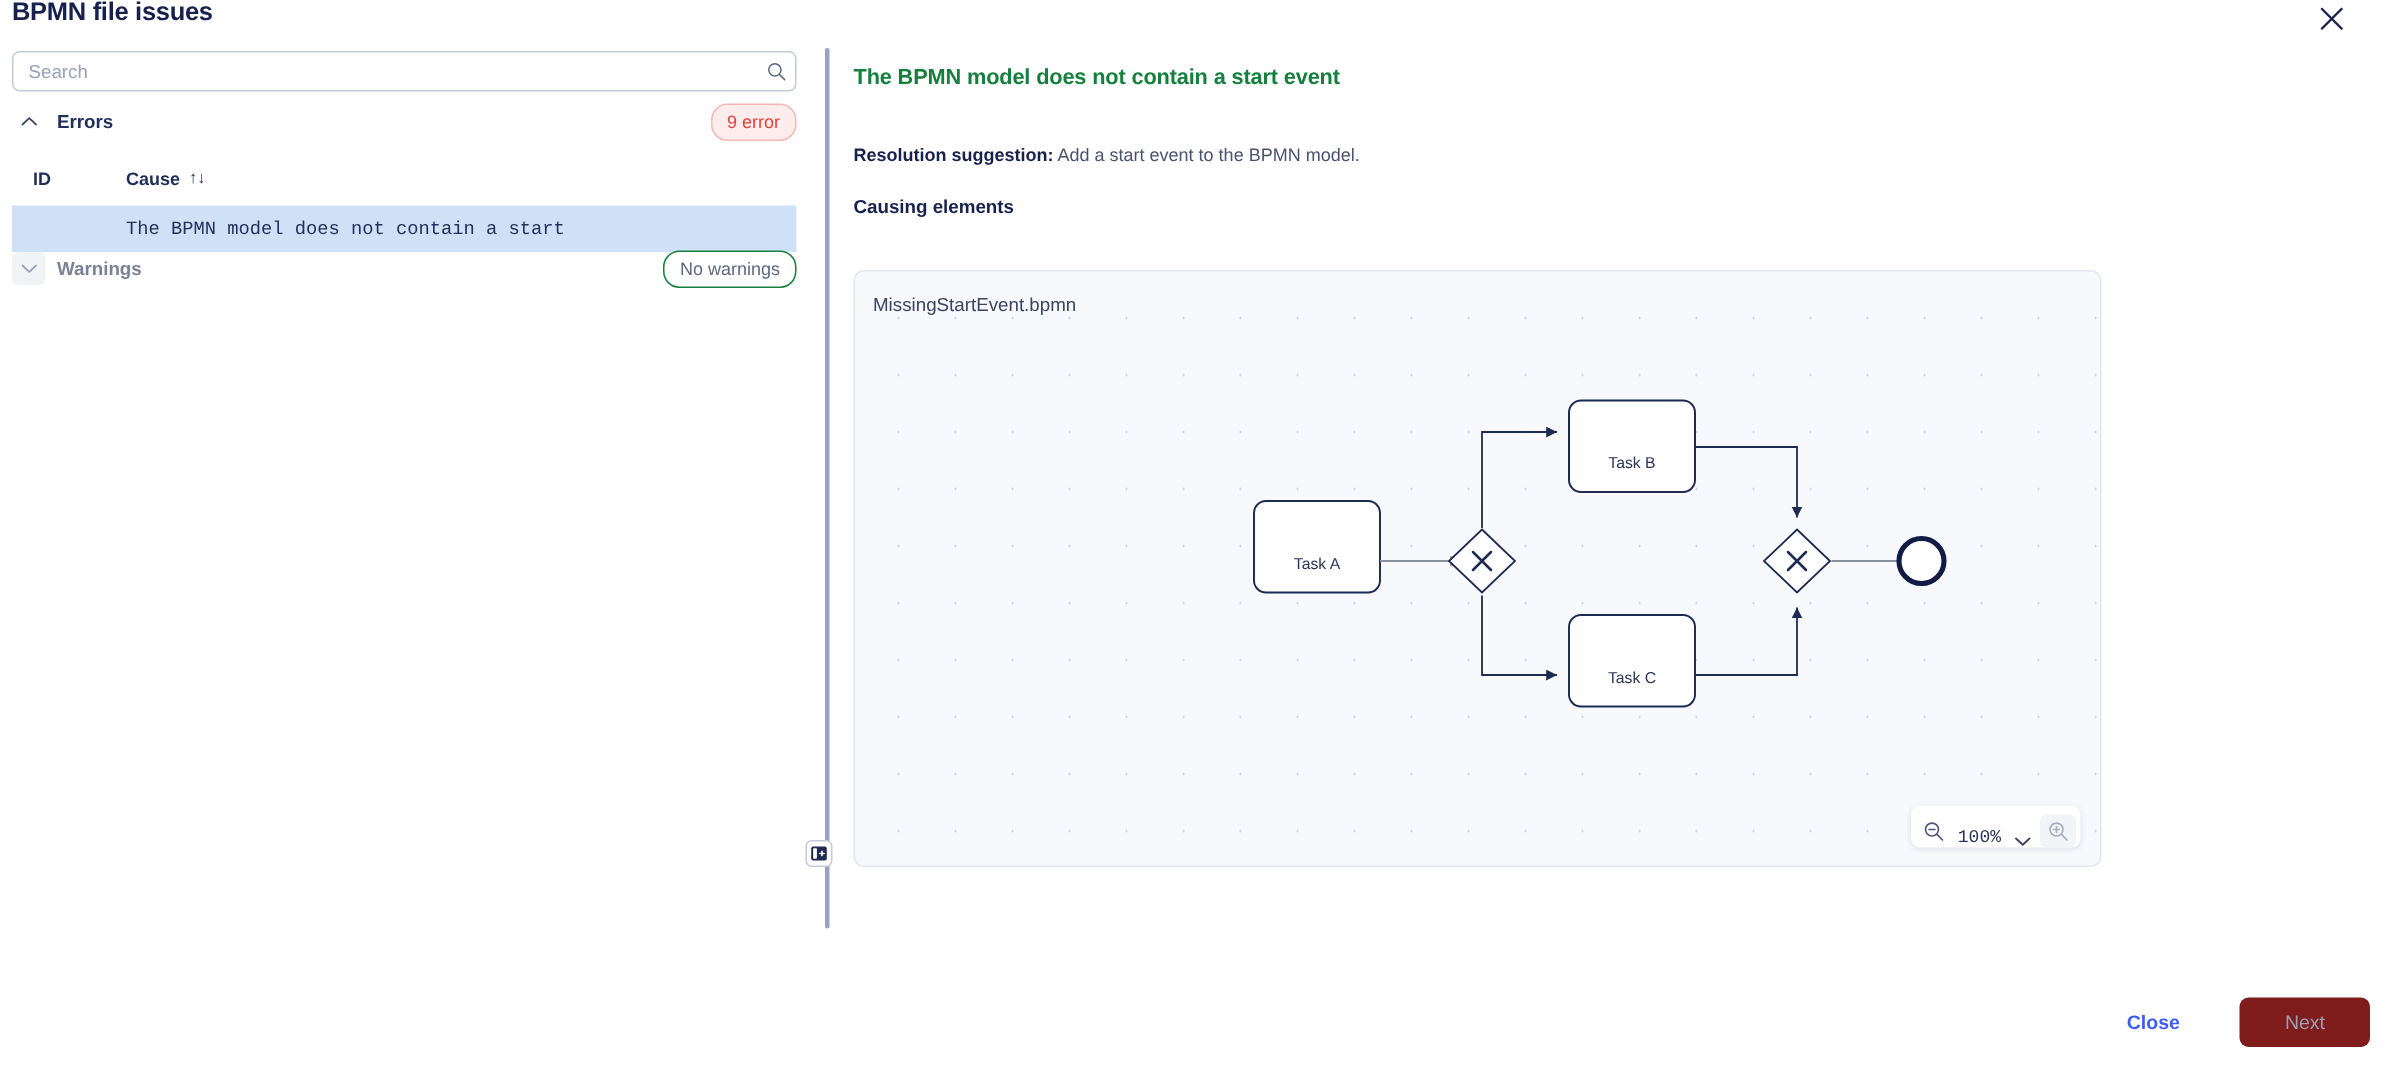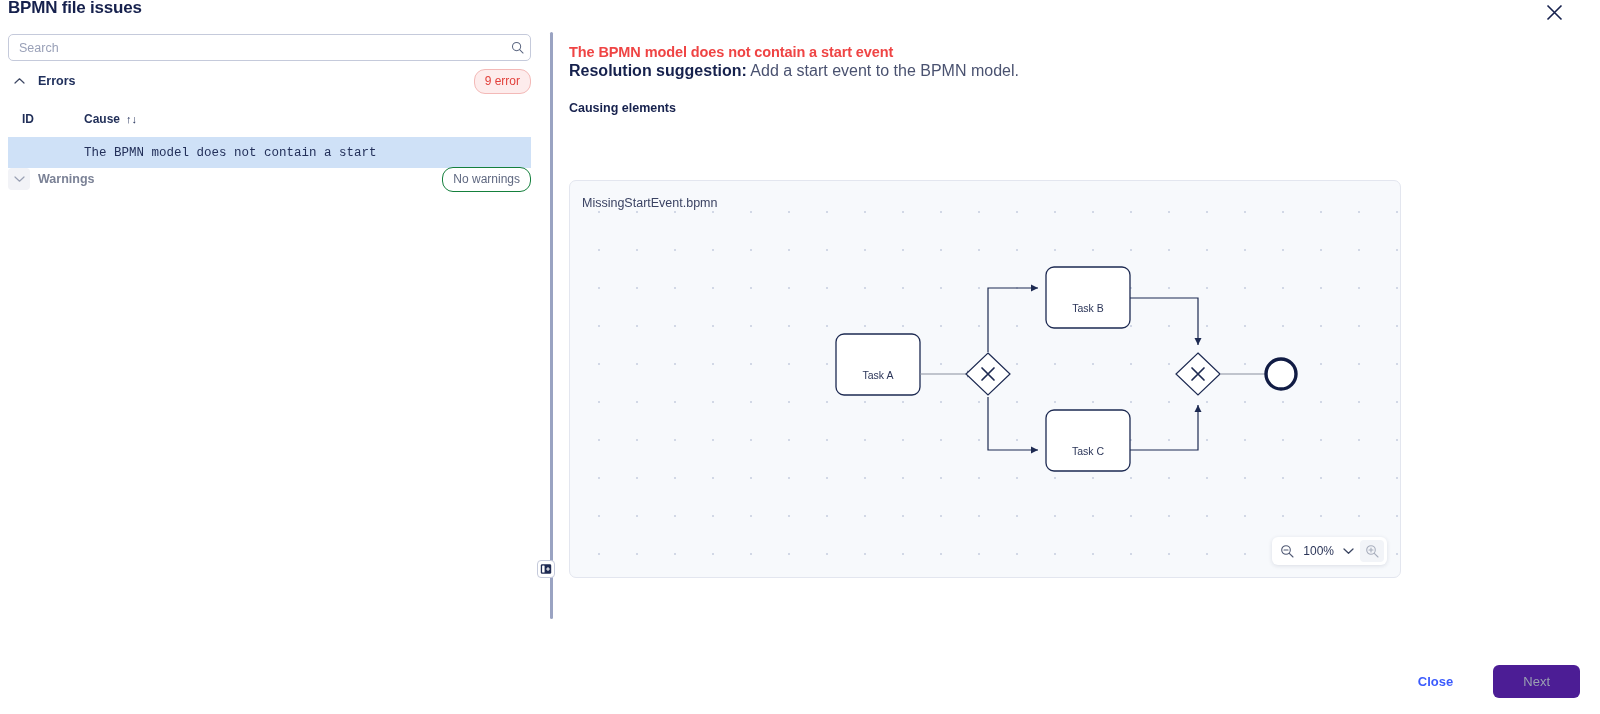--- a/index.html
+++ b/index.html
@@ -98,23 +98,23 @@
     position: absolute; left: 537px; top: 560px;
     width: 18px; height: 18px; border-radius: 4px;
     border: 1px solid #c5cadb; background: #fff;
     display: flex; align-items: center; justify-content: center;
     cursor: pointer;
   }
 
   
   .right-panel { position: absolute; left: 569px; top: 44px; width: 1010px; }
   .detail-title {
-    font-size: 14.5px; font-weight: bold; color: #ef4444; letter-spacing: -0.1px;
-  }
-  .detail-line { margin-top: 2px; font-size: 16px; color: #3a4361; }
+    font-size: 14.5px; font-weight: bold; color: #15803d; letter-spacing: -0.1px;
+  }
+  .detail-line { margin-top: 36px; font-size: 12px; color: #3a4361; }
   .detail-line b { color: #16214d; }
   .detail-line .val { color: #4a5270; }
   .causing { margin-top: 21px; font-size: 12.5px; font-weight: bold; color: #16214d; }
 
   
   .canvas {
     position: absolute; left: 569px; top: 180px;
     width: 832px; height: 398px;
     border: 1px solid #e3e6ef; border-radius: 7px;
     background-color: #f7f9fc;
@@ -127,21 +127,21 @@
     position: absolute; left: 12px; top: 15px;
     font-size: 12.5px; color: #3b4363;
   }
   .bpmn-svg { position: absolute; left: 0; top: 0; }
 
   .zoom-ctrl {
     position: absolute; right: 13px; bottom: 12px;
     height: 28px; min-width: 108px;
     background: #ffffff; border-radius: 6px;
     box-shadow: 0 1px 4px rgba(30,40,80,0.13);
-    display: flex; align-items: center; padding: 0 3px; gap: 2px;
+    display: flex; align-items: flex-end; padding: 0 3px; gap: 2px; font-family: Liberation Mono, monospace;
   }
   .zbtn {
     width: 24px; height: 22px; border: 0; background: transparent;
     display: flex; align-items: center; justify-content: center; cursor: pointer;
   }
   .zbtn.dim { background: #f2f4f8; border-radius: 4px; cursor: default; }
   .zoom-val { font-size: 12px; color: #2b3558; padding: 0 2px; }
   .zoom-caret { width: 20px; display:flex; align-items:center; justify-content:center; cursor:pointer; }
 
   
@@ -149,21 +149,21 @@
     position: absolute; right: 20px; bottom: 16px;
     display: flex; align-items: center; gap: 26px;
   }
   .btn-link {
     border: 0; background: transparent; cursor: pointer;
     color: #3b5bfd; font-size: 13px; font-weight: bold;
     font-family: "Liberation Sans", sans-serif;
     padding: 8px 14px;
   }
   .btn-next {
-    border: 0; background: #4c1d95; color: #9aa0b2;
+    border: 0; background: #7f1d1d; color: #9aa0b2;
     font-size: 13px; font-family: "Liberation Sans", sans-serif;
     padding: 9px 30px; border-radius: 6px; cursor: default;
   }
 </style>
 </head>
 <body>
 
 <div class="app">
 
   <div class="page-title">BPMN file issues</div>

